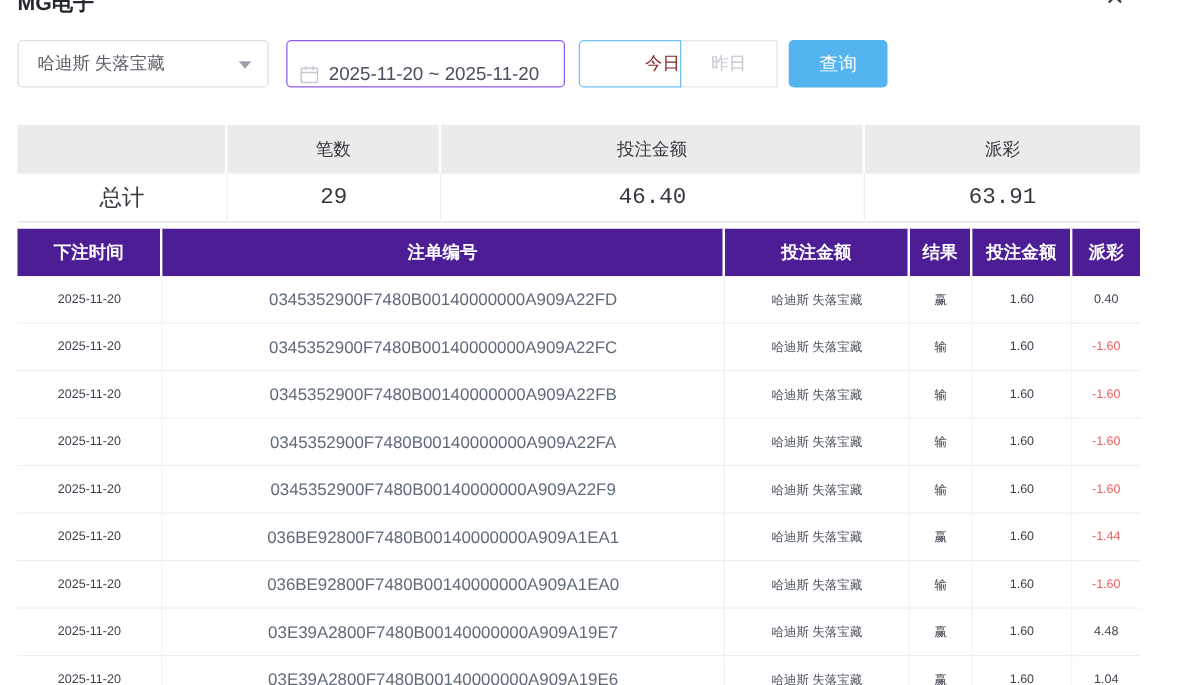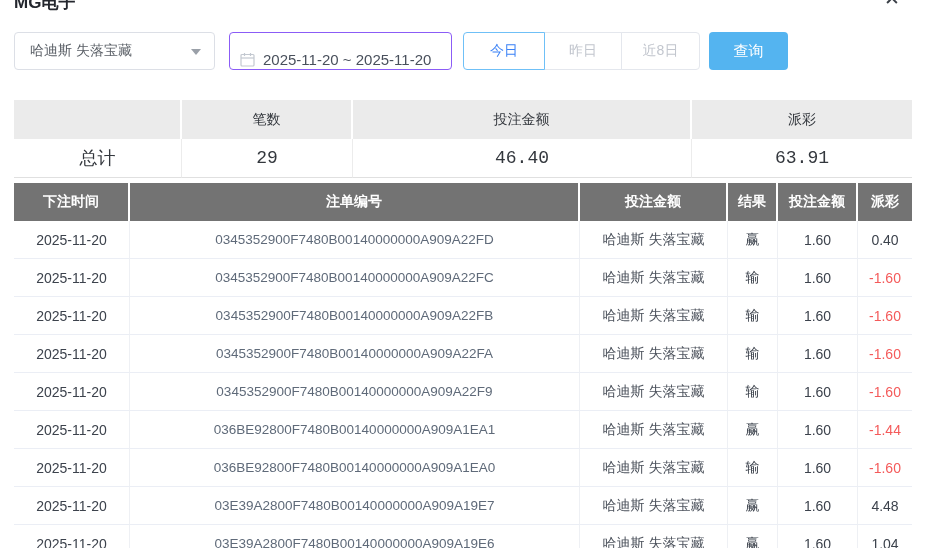--- a/index.html
+++ b/index.html
@@ -22,43 +22,43 @@
               background: #fff; display: flex; align-items: center; padding: 16px 10px 0 10px; cursor: pointer; }
   .date-box svg { flex: 0 0 auto; margin-right: 8px; }
   .date-box .value { font-size: 15px; color: #49505c; white-space: nowrap; }
 
   .quick-group { display: flex; margin-left: 11px; }
   .quick-btn { height: 38px; background: #fff; border: 1px solid #e4e7ed; font-size: 14px; color: #c2c6ce; cursor: pointer;
                margin-left: -1px; padding: 0; font-family: inherit; }
   .quick-btn.first { width: 82px; border-radius: 4px 0 0 4px; margin-left: 0; }
   .quick-btn.mid   { width: 78px; }
   .quick-btn.last  { width: 79px; border-radius: 0 4px 4px 0; }
-  .quick-btn.active { color: #3b82f6; border-color: #6fc0f7; position: relative; z-index: 2; }
+  .quick-btn.active { color: #7f1d1d; border-color: #6fc0f7; position: relative; z-index: 2; text-align: right; }
 
   .query-btn { width: 79px; height: 38px; margin-left: 9px; background: #54b4f0; border: none; border-radius: 4px;
                color: #fff; font-size: 15px; cursor: pointer; font-family: inherit; }
 
   
   .summary-table { position: absolute; left: 14px; top: 100px; width: 898px; border-collapse: separate; border-spacing: 0;
                    table-layout: fixed; font-family: Liberation Mono, monospace; }
   .summary-table th { background: #ebebeb; height: 39px; font-size: 14px; font-weight: 400; color: #33373d;
                       text-align: center; border-right: 2px solid #fff; }
   .summary-table th:last-child { border-right: none; }
   .summary-table td { background: #fff; height: 39px; font-size: 18px; color: #33373d; text-align: center;
                       border-right: 1px solid #ececec; border-bottom: 1px solid #e0e0e0; }
   .summary-table td:last-child { border-right: none; }
   .sw1 { width: 168px; } .sw2 { width: 171px; } .sw3 { width: 339px; } .sw4 { width: 220px; }
 
   
   .bets-table { position: absolute; left: 14px; top: 183px; width: 898px; border-collapse: separate; border-spacing: 0;
                 table-layout: fixed; }
-  .bets-table th { background: #737373; height: 38px; font-size: 14px; font-weight: bold; color: #fff; text-align: center;
+  .bets-table th { background: #4c1d95; height: 38px; font-size: 14px; font-weight: bold; color: #fff; text-align: center;
                    border-right: 2px solid #fff; overflow: hidden; white-space: nowrap; }
   .bets-table th:last-child { border-right: none; }
-  .bets-table td { height: 38px; font-size: 14px; color: #3c424c; text-align: center; background: #fff;
+  .bets-table td { height: 38px; font-size: 10px; color: #3c424c; text-align: center; background: #fff;
                    border-right: 1px solid #eef0f4; border-bottom: 1px solid #ebeef5; overflow: hidden; white-space: nowrap; }
   .bets-table td:last-child { border-right: none; }
   .bets-table td.order-no { color: #5f6a79; font-size: 13.5px; }
   .bets-table td.game { color: #4c525c; }
   .neg { color: #f45a5a !important; }
   .w1 { width: 116px; } .w2 { width: 450px; } .w3 { width: 148px; } .w4 { width: 50px; } .w5 { width: 80px; } .w6 { width: 54px; }
 </style>
 </head>
 <body>
 
@@ -79,21 +79,20 @@
         <line x1="1" y1="6" x2="14" y2="6" stroke="#c3c8d0" stroke-width="1.2"></line>
         <line x1="4.5" y1="1" x2="4.5" y2="4" stroke="#c3c8d0" stroke-width="1.2"></line>
         <line x1="10.5" y1="1" x2="10.5" y2="4" stroke="#c3c8d0" stroke-width="1.2"></line>
       </svg>
       <span class="value">2025-11-20 ~ 2025-11-20</span>
     </div>
 
     <div class="quick-group">
       <button class="quick-btn first active">今日</button>
       <button class="quick-btn mid">昨日</button>
-      <button class="quick-btn last">近8日</button>
     </div>
 
     <button class="query-btn">查询</button>
   </div>
 
   <table class="summary-table">
     <thead>
       <tr>
         <th class="sw1"></th>
         <th class="sw2">笔数</th>

